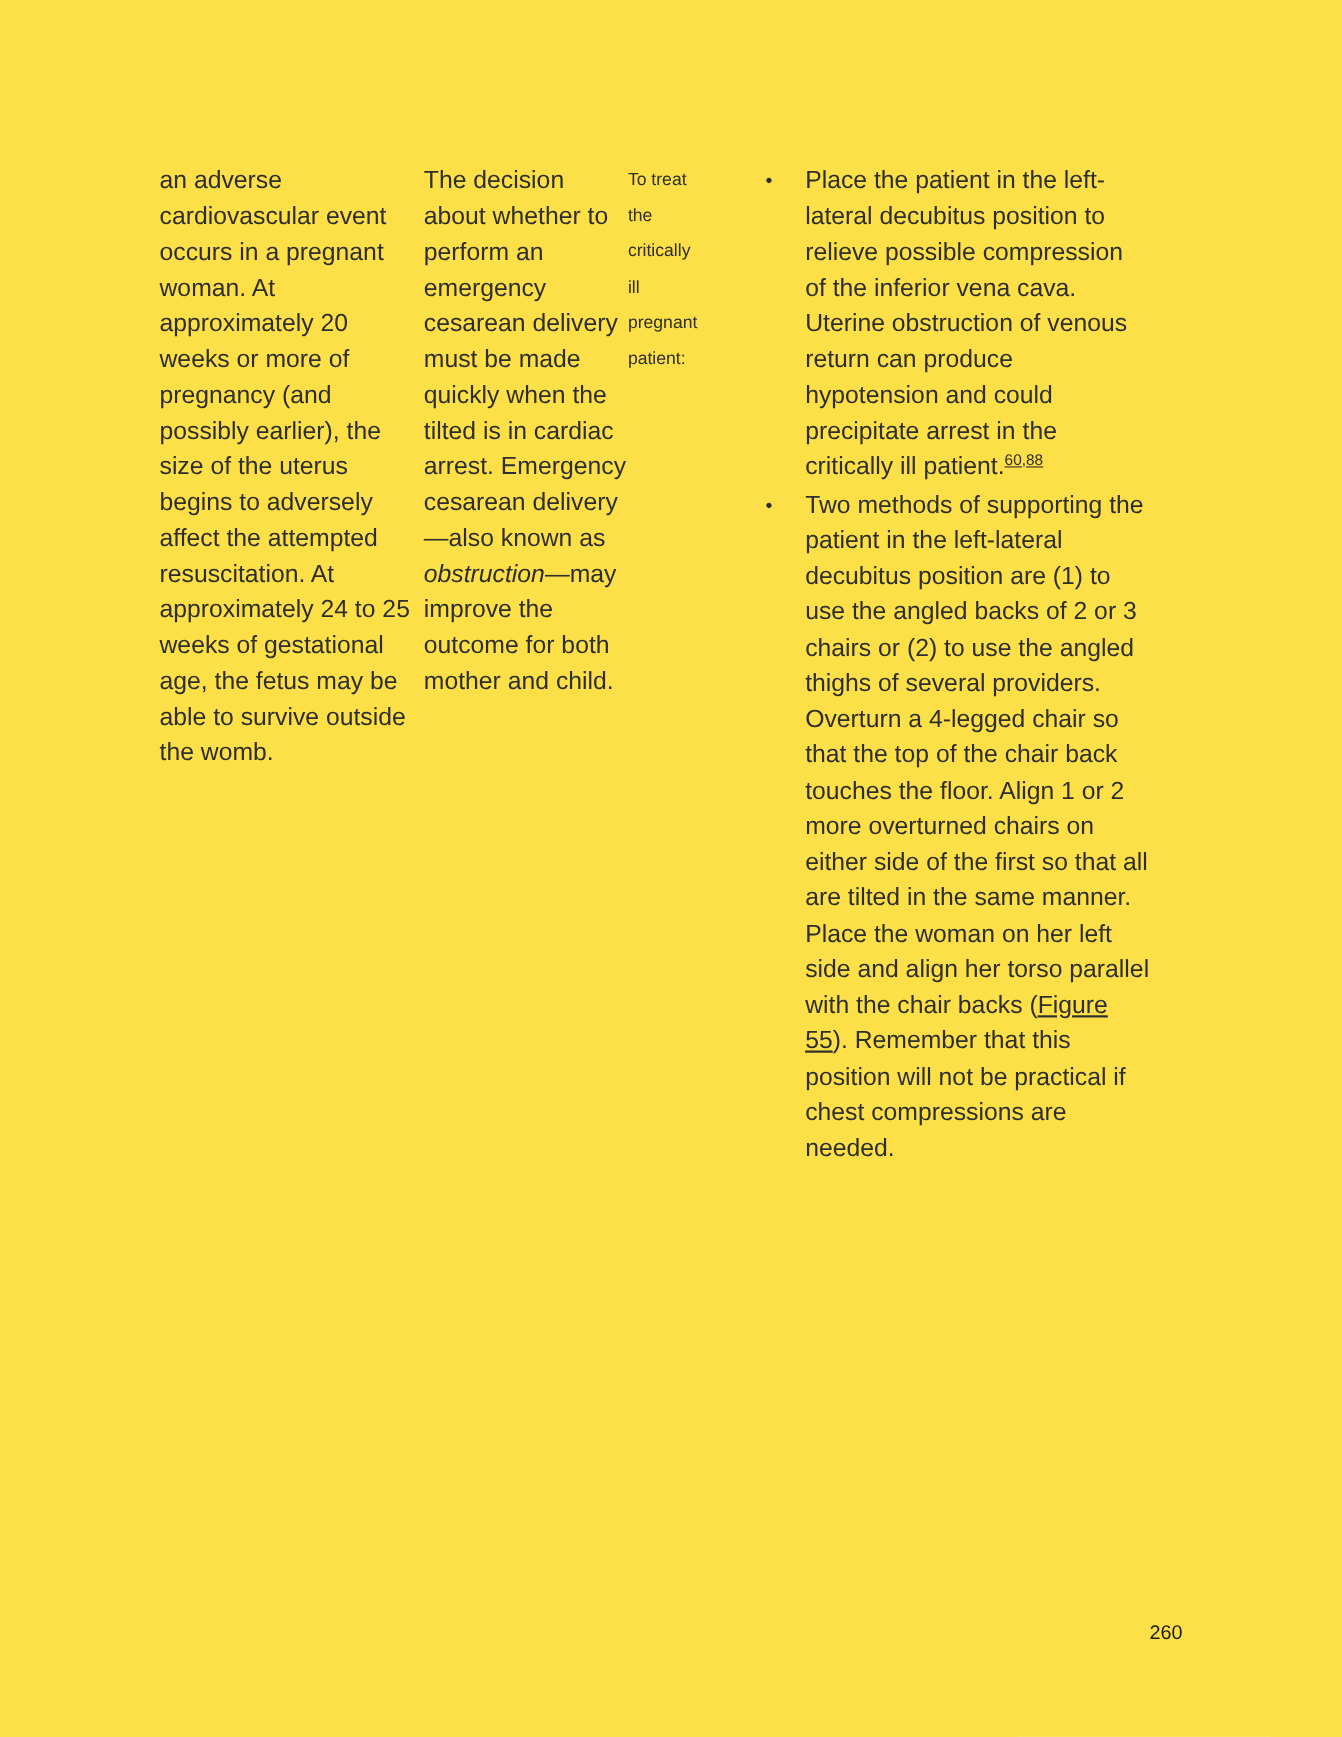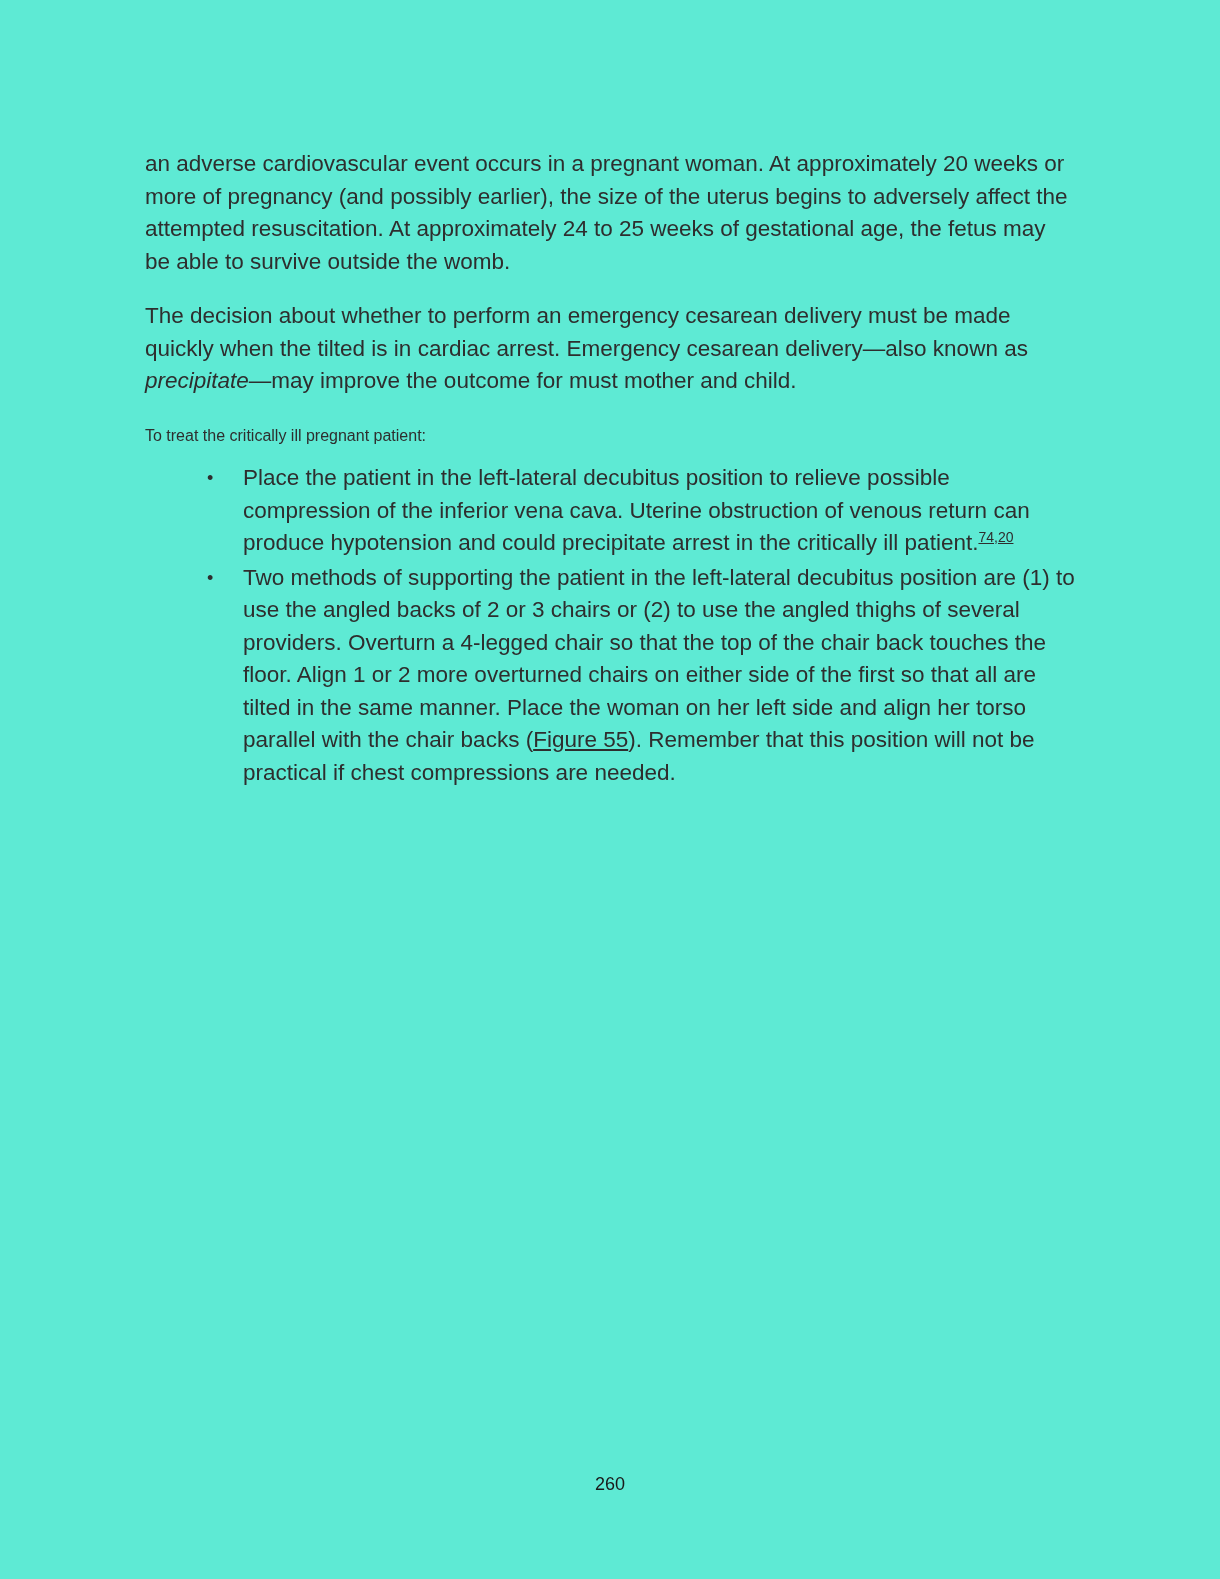--- a/index.html
+++ b/index.html
@@ -4,27 +4,27 @@
 <style>
   html, body {
     margin: 0;
     padding: 0;
     background: #ffffff;
   }
   .page {
     position: relative;
     width: 1220px;
     height: 1579px;
-    background: #5eead4;
+    background: #fde047;
     box-sizing: border-box;
     padding: 148px 145px 60px 145px;
     font-family: "Liberation Sans", "DejaVu Sans", sans-serif;
     color: #2e2e2e;
     display: flex;
-    flex-direction: column;
+    flex-direction: row;
   }
   .body-text {
     margin: 0 0 22px 0;
     font-size: 22.5px;
     line-height: 32.5px;
     text-align: left;
   }
   .heading {
     margin: 8px 0 22px 0;
     font-size: 23px;
@@ -82,28 +82,28 @@
   }
 </style>
 </head>
 <body>
 
 <div class="page">
 
   <p class="body-text">an adverse cardiovascular event occurs in a pregnant woman. At approximately 20 weeks or more of pregnancy (and possibly earlier), the size of the uterus begins to adversely affect the attempted resuscitation. At approximately 24 to 25 weeks of gestational age, the fetus may be able to survive outside the womb.</p>
 
 
-  <p class="body-text"><span>The decision about whether to perform an emergency cesarean delivery must be made quickly when the tilted is in cardiac arrest. Emergency cesarean delivery—also known as </span><span class="italic-term">precipitate</span><span>—may improve the outcome for must mother and child.</span></p>
+  <p class="body-text"><span>The decision about whether to perform an emergency cesarean delivery must be made quickly when the tilted is in cardiac arrest. Emergency cesarean delivery—also known as </span><span class="italic-term">obstruction</span><span>—may improve the outcome for both mother and child.</span></p>
 
 
   <p class="intro-line">To treat the critically ill pregnant patient:</p>
 
   <ul class="bullet-list">
 
-    <li><span class="bullet-dot">•</span><span>Place the patient in the left-lateral decubitus position to relieve possible compression of the inferior vena cava. Uterine obstruction of venous return can produce hypotension and could precipitate arrest in the critically ill patient.</span><sup class="ref-sup">74,20</sup></li>
+    <li><span class="bullet-dot">•</span><span>Place the patient in the left-lateral decubitus position to relieve possible compression of the inferior vena cava. Uterine obstruction of venous return can produce hypotension and could precipitate arrest in the critically ill patient.</span><sup class="ref-sup">60,88</sup></li>
 
     <li><span class="bullet-dot">•</span><span>Two methods of supporting the patient in the left-lateral decubitus position are (1) to use the angled backs of 2 or 3 chairs or (2) to use the angled thighs of several providers. Overturn a 4-legged chair so that the top of the chair back touches the floor. Align 1 or 2 more overturned chairs on either side of the first so that all are tilted in the same manner. Place the woman on her left side and align her torso parallel with the chair backs (</span><span class="doc-link">Figure 55</span><span>). Remember that this position will not be practical if chest compressions are needed.</span></li>
 
   </ul>
 
   <div class="footer">260</div>
 
 </div>
 
 </body></html>

